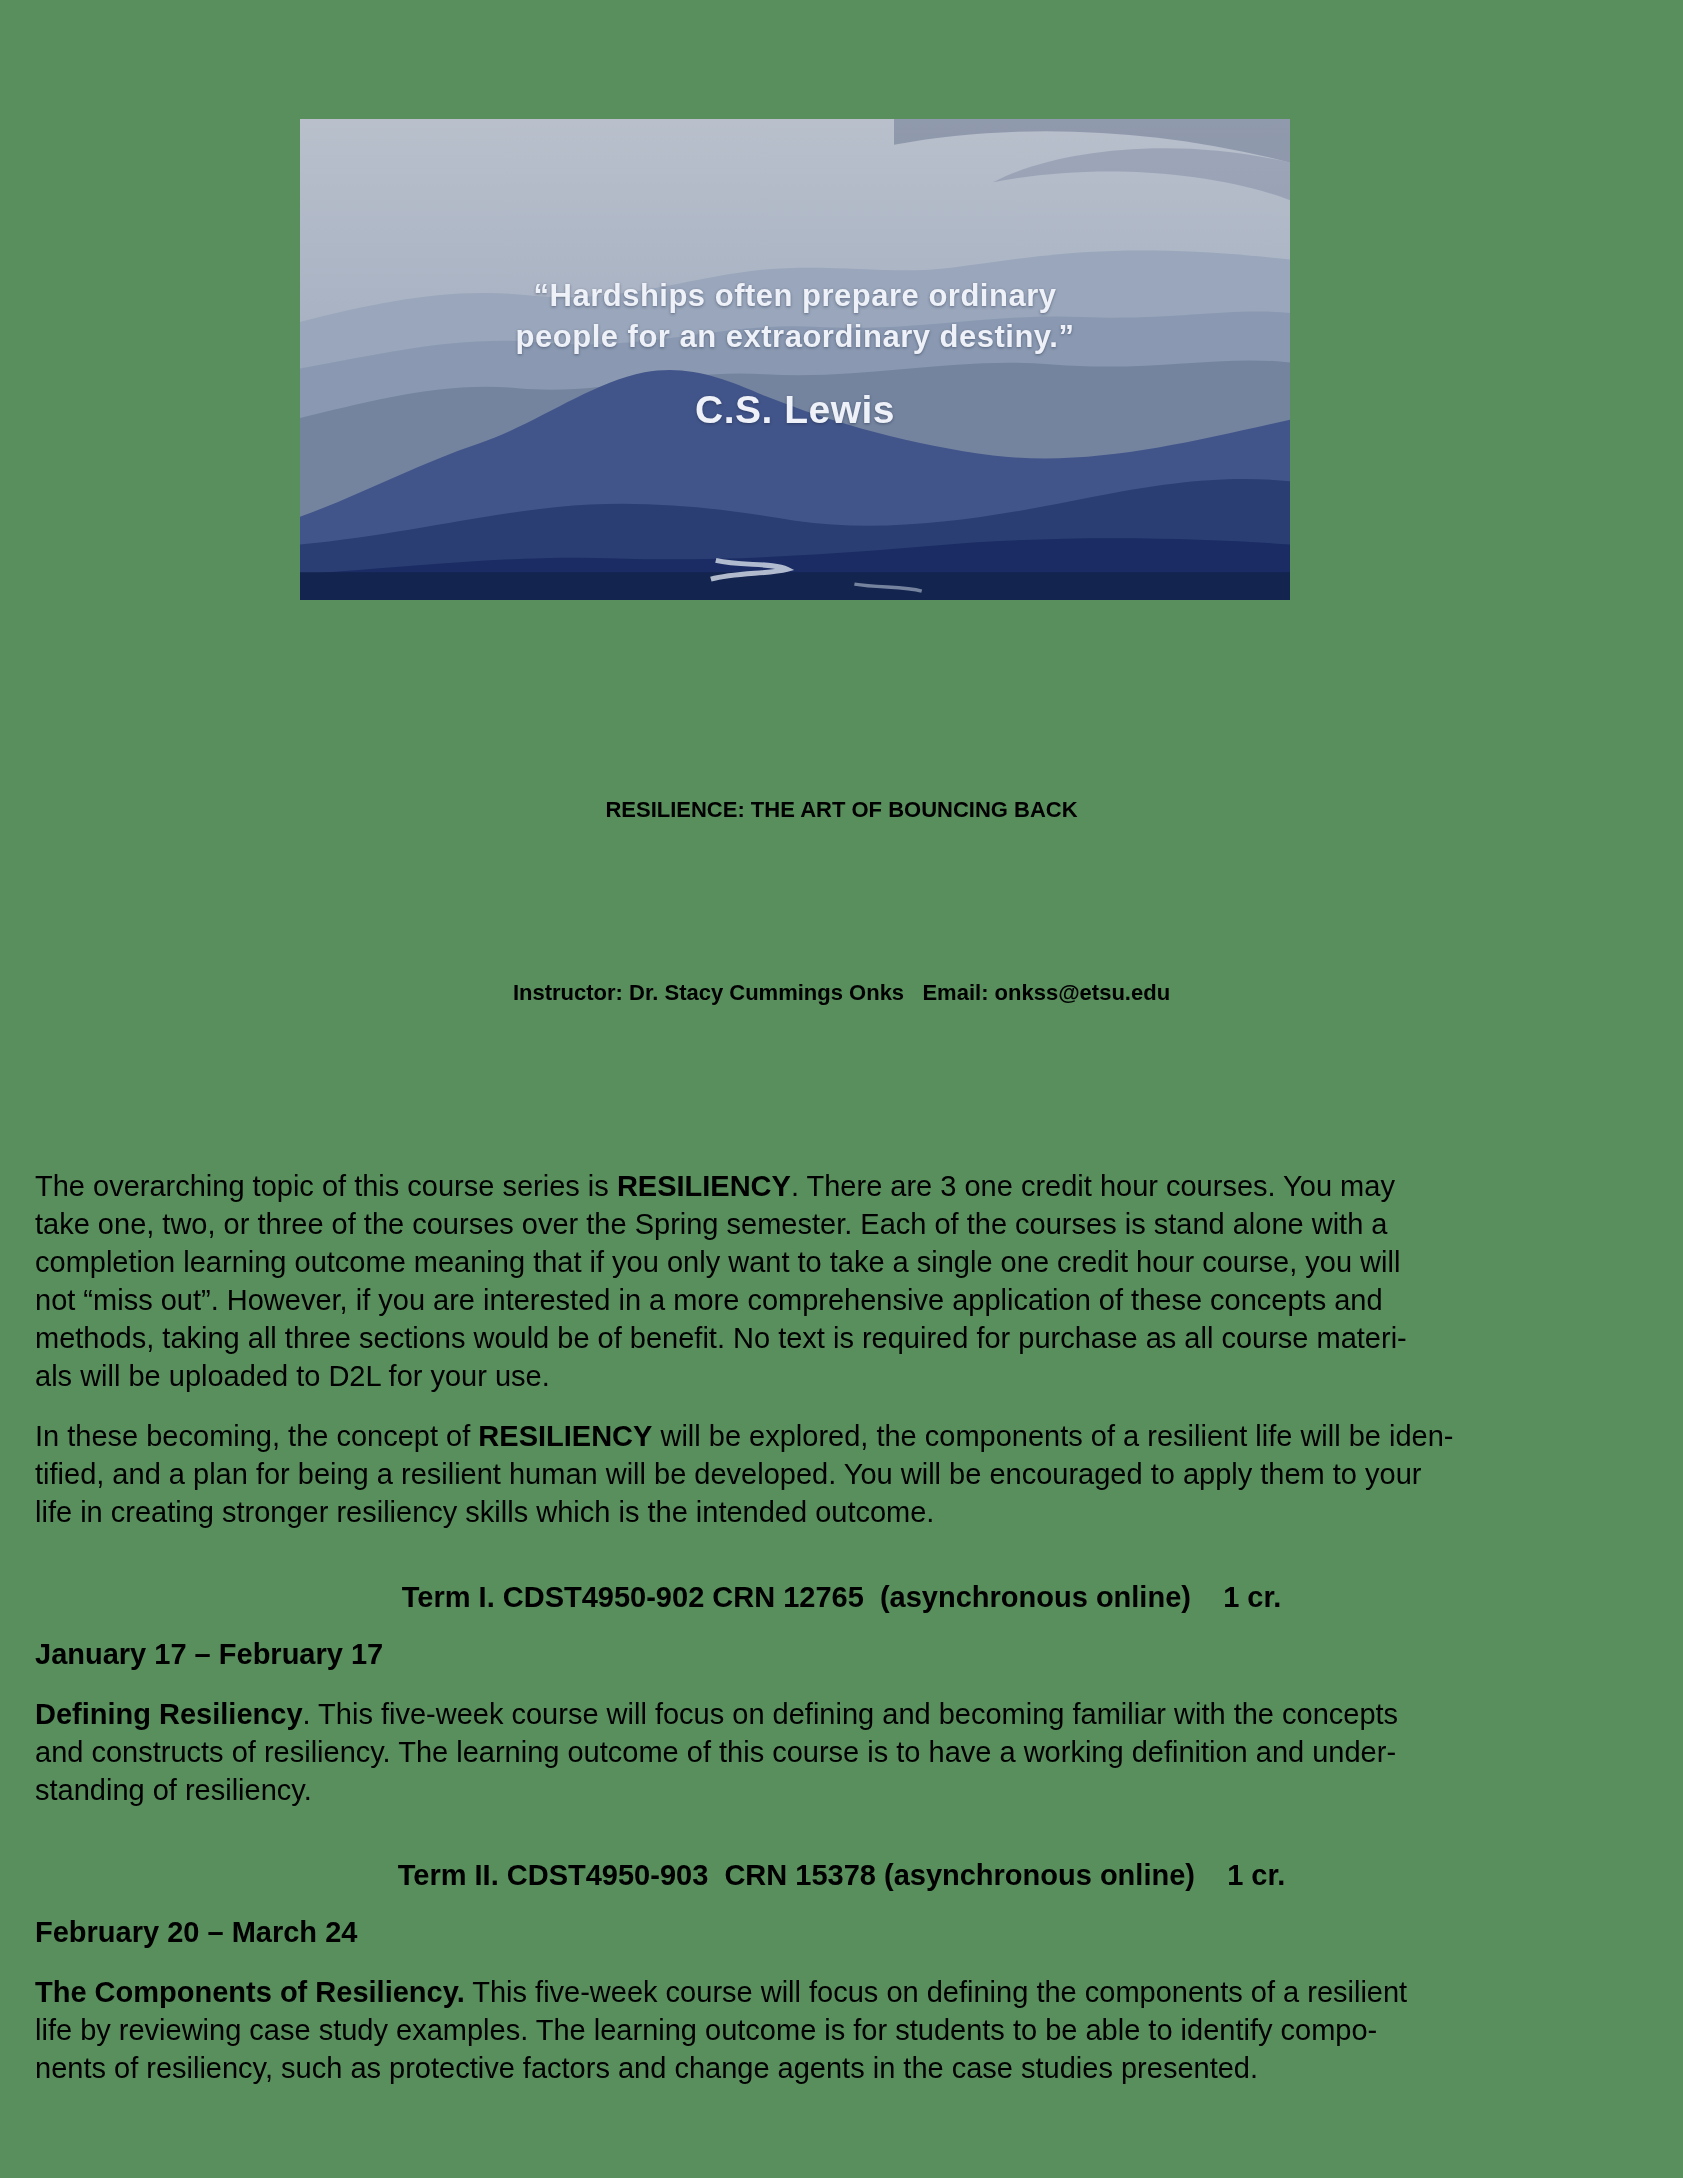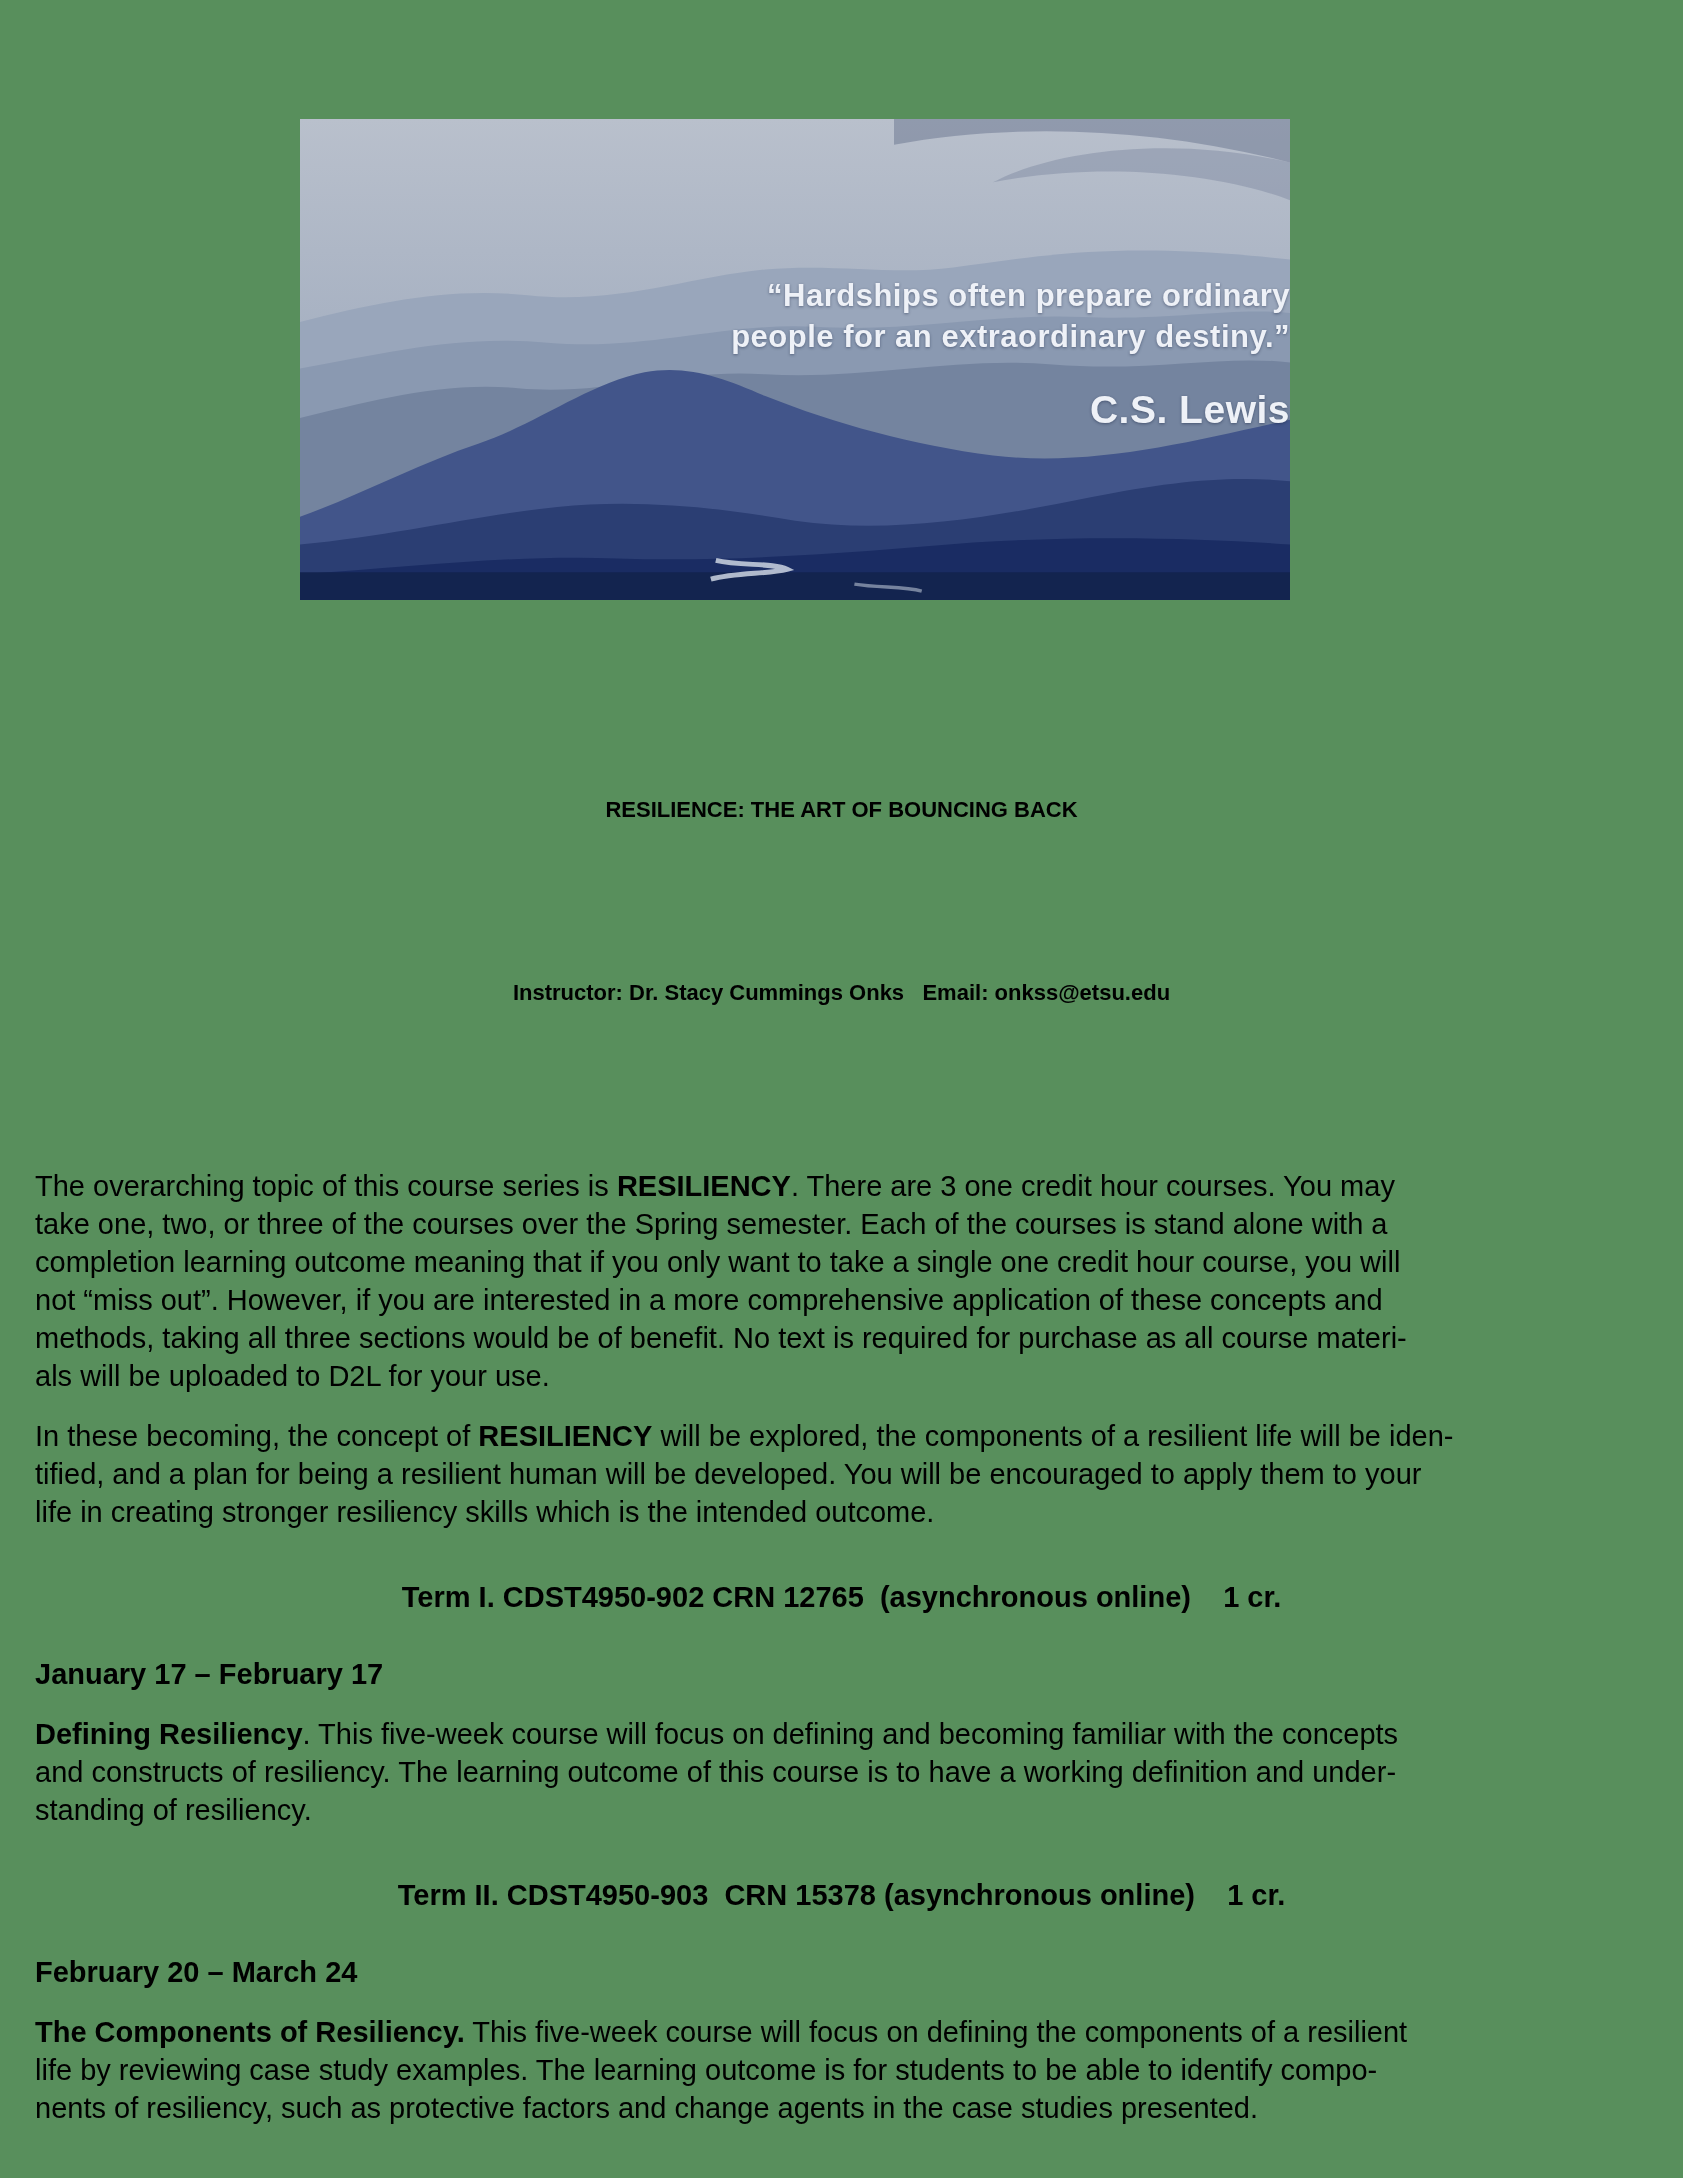--- a/index.html
+++ b/index.html
@@ -16,21 +16,21 @@
   .photo{
     position:relative;
     width:990px;height:481px;
     margin:119px 0 0 265px;
     overflow:hidden;
   }
   .photo svg{display:block;width:100%;height:100%;}
   .quote{
     position:absolute;
     left:0;right:0;top:156px;
-    text-align:right;
+    text-align:center;
     color:#eef1f7;
     font-weight:bold;
     font-size:31px;
     line-height:41px;
     letter-spacing:0.5px;
     text-shadow:0 1px 3px rgba(20,30,60,.45);
   }
   .quote .attribution{
     margin-top:32px;
     font-size:39px;
@@ -52,21 +52,21 @@
   }
   .term-heading{
     margin-top:48px;
     text-align:center;
     font-weight:bold;
     font-size:29px;
     line-height:37px;
     white-space:pre-wrap;
   }
   .term-dates{
-    margin-top:40px;
+    margin-top:20px;
     font-weight:bold;
     font-size:29px;
     line-height:37px;
     white-space:pre-wrap;
   }
 </style>
 </head>
 <body>
 
 <div class="page">

